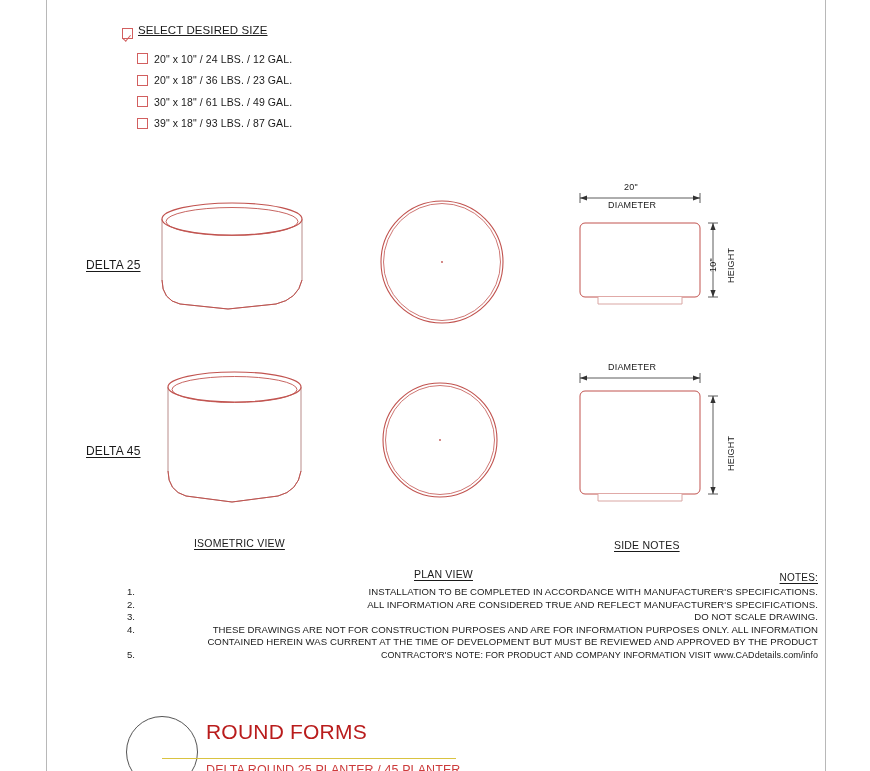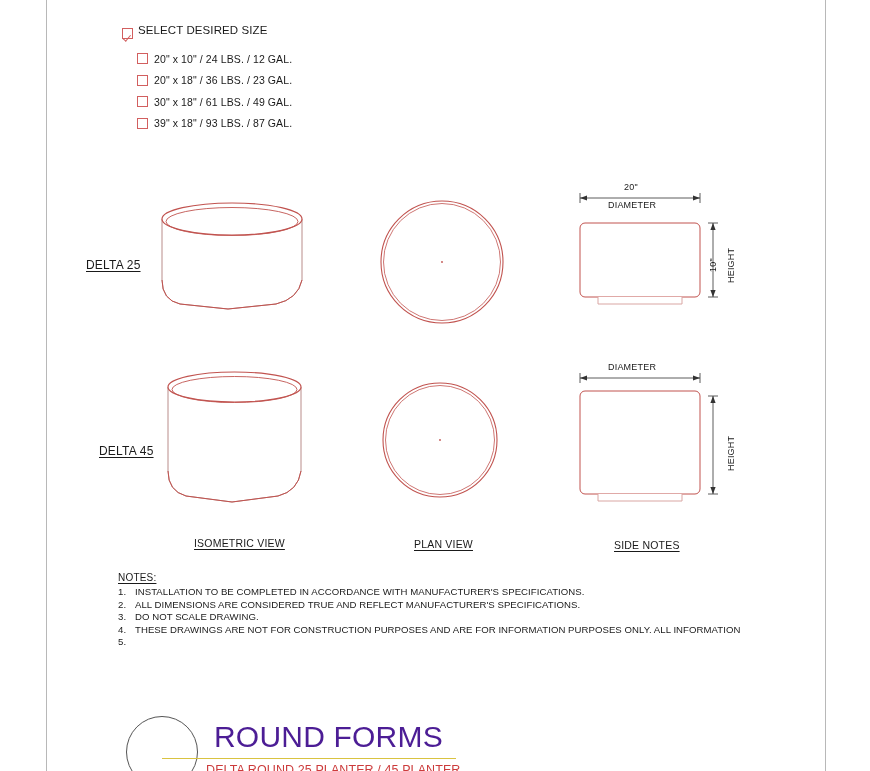--- a/index.html
+++ b/index.html
@@ -13,21 +13,21 @@
   }
   #sheet{position:absolute;inset:0;}
 
   
   .border-v{position:absolute;top:0;bottom:0;width:1px;background:#b8b8b8;}
   .border-v.left{left:46px;}
   .border-v.right{left:825px;}
 
   
   #option-block{position:absolute;left:122px;top:24px;width:340px;}
-  .opt-head{display:flex;align-items:flex-start;}
+  .opt-head{display:flex;align-items:flex-start;text-decoration:underline;}
   .cbx{
     width:11px;height:11px;border:1px solid #d25f5f;
     box-sizing:border-box;flex:0 0 auto;margin-top:4px;position:relative;
     background:#fff;
   }
   .cbx.checked:after{
     content:"";position:absolute;left:1px;top:4px;
     width:4px;height:7px;border:solid #d25f5f;border-width:0 1px 1px 0;
     transform:rotate(40deg);
   }
@@ -36,67 +36,67 @@
   .opt-row{display:flex;align-items:center;height:21.5px;}
   .opt-row .cbx{margin-top:0;}
   .opt-row span{margin-left:6px;font-size:10.5px;letter-spacing:.1px;white-space:nowrap;}
 
   
   .row-label{
     position:absolute;font-size:12px;letter-spacing:.2px;
     text-decoration:underline;text-underline-offset:2px;
   }
   #label-delta25{left:86px;top:258px;}
-  #label-delta45{left:99px;top:444px;}
+  #label-delta45{left:86px;top:444px;}
 
   
   .view-caption{
     position:absolute;font-size:10.5px;letter-spacing:.2px;
     text-decoration:underline;text-underline-offset:2px;
   }
   #cap-iso{left:194px;top:537px;}
-  #cap-plan{left:414px;top:538px;}
+  #cap-plan{left:414px;top:568px;}
   #cap-side{left:614px;top:539px;}
 
   
   .dwg{position:absolute;}
   #iso25{left:150px;top:192px;}
   #iso45{left:158px;top:363px;}
   #plan25{left:370px;top:190px;}
   #plan45{left:372px;top:372px;}
   #side25{left:560px;top:176px;}
   #side45{left:560px;top:356px;}
 
   .dim-lbl{
     position:absolute;font-size:9px;letter-spacing:.2px;
     color:#1a1a1a;white-space:nowrap;
   }
   .dim-lbl.vert{transform:rotate(-90deg);transform-origin:left top;}
 
   
-  #notes{position:absolute;left:118px;top:572px;width:700px;}
+  #notes{position:absolute;left:118px;top:572px;width:700px;text-align:right;}
   #notes-title{
     font-size:10px;letter-spacing:.2px;
     text-decoration:underline;text-underline-offset:2px;margin-bottom:3px;
   }
   .note{display:flex;font-size:9.6px;line-height:12.6px;letter-spacing:.05px;}
   .note-num{width:17px;flex:0 0 auto;}
   .note-body{flex:1 1 auto;}
   .note-body .cont{display:block;}
   .url{font-size:9px;}
 
   
   #title-block{position:absolute;left:126px;top:710px;}
   #logo-circle{
     position:absolute;left:0;top:6px;width:72px;height:72px;
     border:1px solid #555;border-radius:50%;box-sizing:border-box;
   }
   #brand{
-    position:absolute;left:88px;top:10px;
-    font-size:30px;letter-spacing:.2px;color:#4c1d95;white-space:nowrap;
+    position:absolute;left:80px;top:10px;
+    font-size:21px;letter-spacing:.2px;color:#b91c1c;white-space:nowrap;
   }
   #gold-rule{
     position:absolute;left:36px;top:48px;width:294px;height:1px;background:#d9c341;
   }
   #subtitle{
     position:absolute;left:80px;top:53px;
     font-size:12.5px;letter-spacing:.1px;color:#cc3b3b;white-space:nowrap;
   }
 </style>
 </head>
@@ -234,41 +234,43 @@
     <div class="note">
       <div class="note-num">1.</div>
       <div class="note-body">
         <span class="cont">INSTALLATION TO BE COMPLETED IN ACCORDANCE WITH MANUFACTURER'S SPECIFICATIONS.</span>
       </div>
     </div>
 
     <div class="note">
       <div class="note-num">2.</div>
       <div class="note-body">
-        <span class="cont">ALL DIMENSIONS ARE CONSIDERED TRUE AND REFLECT MANUFACTURER'S SPECIFICATIONS.</span>
+        <span class="cont">ALL INFORMATION ARE CONSIDERED TRUE AND REFLECT MANUFACTURER'S SPECIFICATIONS.</span>
       </div>
     </div>
 
     <div class="note">
       <div class="note-num">3.</div>
       <div class="note-body">
         <span class="cont">DO NOT SCALE DRAWING.</span>
       </div>
     </div>
 
     <div class="note">
       <div class="note-num">4.</div>
       <div class="note-body">
         <span class="cont">THESE DRAWINGS ARE NOT FOR CONSTRUCTION PURPOSES AND ARE FOR INFORMATION PURPOSES ONLY. ALL INFORMATION</span>
+        <span class="cont">CONTAINED HEREIN WAS CURRENT AT THE TIME OF DEVELOPMENT BUT MUST BE REVIEWED AND APPROVED BY THE PRODUCT</span>
       </div>
     </div>
 
     <div class="note">
       <div class="note-num">5.</div>
       <div class="note-body">
+        <span class="cont url">CONTRACTOR'S NOTE: FOR PRODUCT AND COMPANY INFORMATION VISIT www.CADdetails.com/info</span>
       </div>
     </div>
   </div>
 
   <div id="title-block">
     <div id="logo-circle"></div>
     <div id="gold-rule"></div>
     <div id="brand">ROUND FORMS</div>
     <div id="subtitle">DELTA ROUND 25 PLANTER / 45 PLANTER</div>
   </div>

